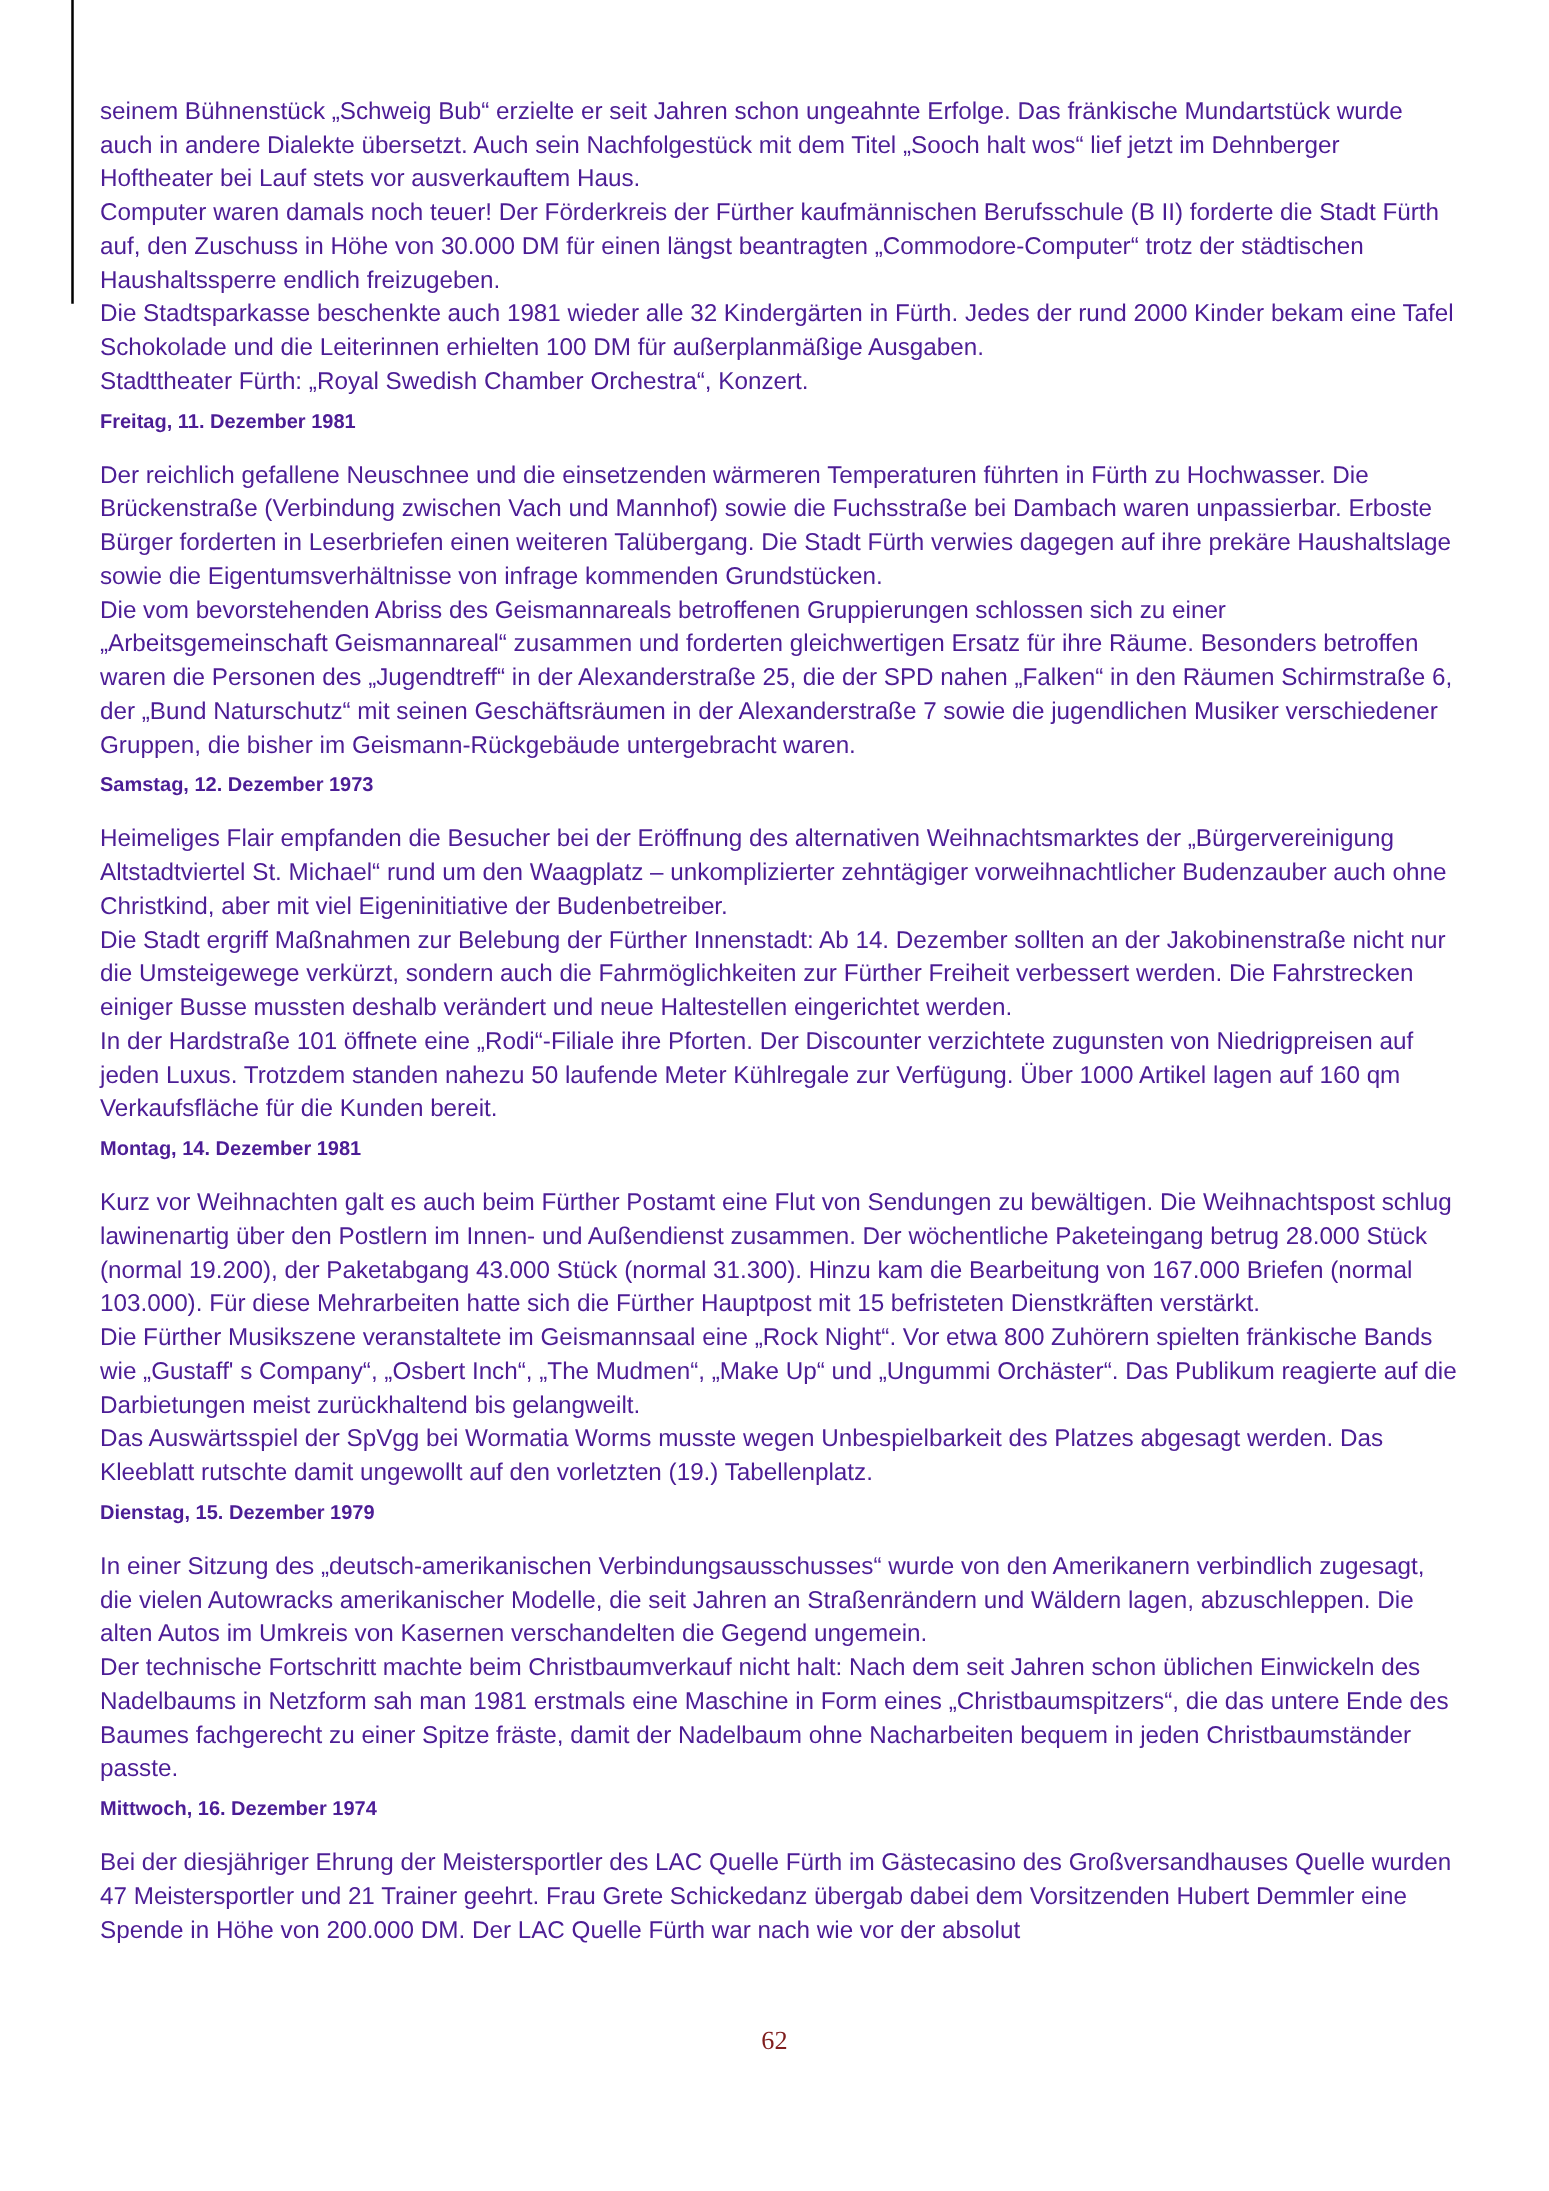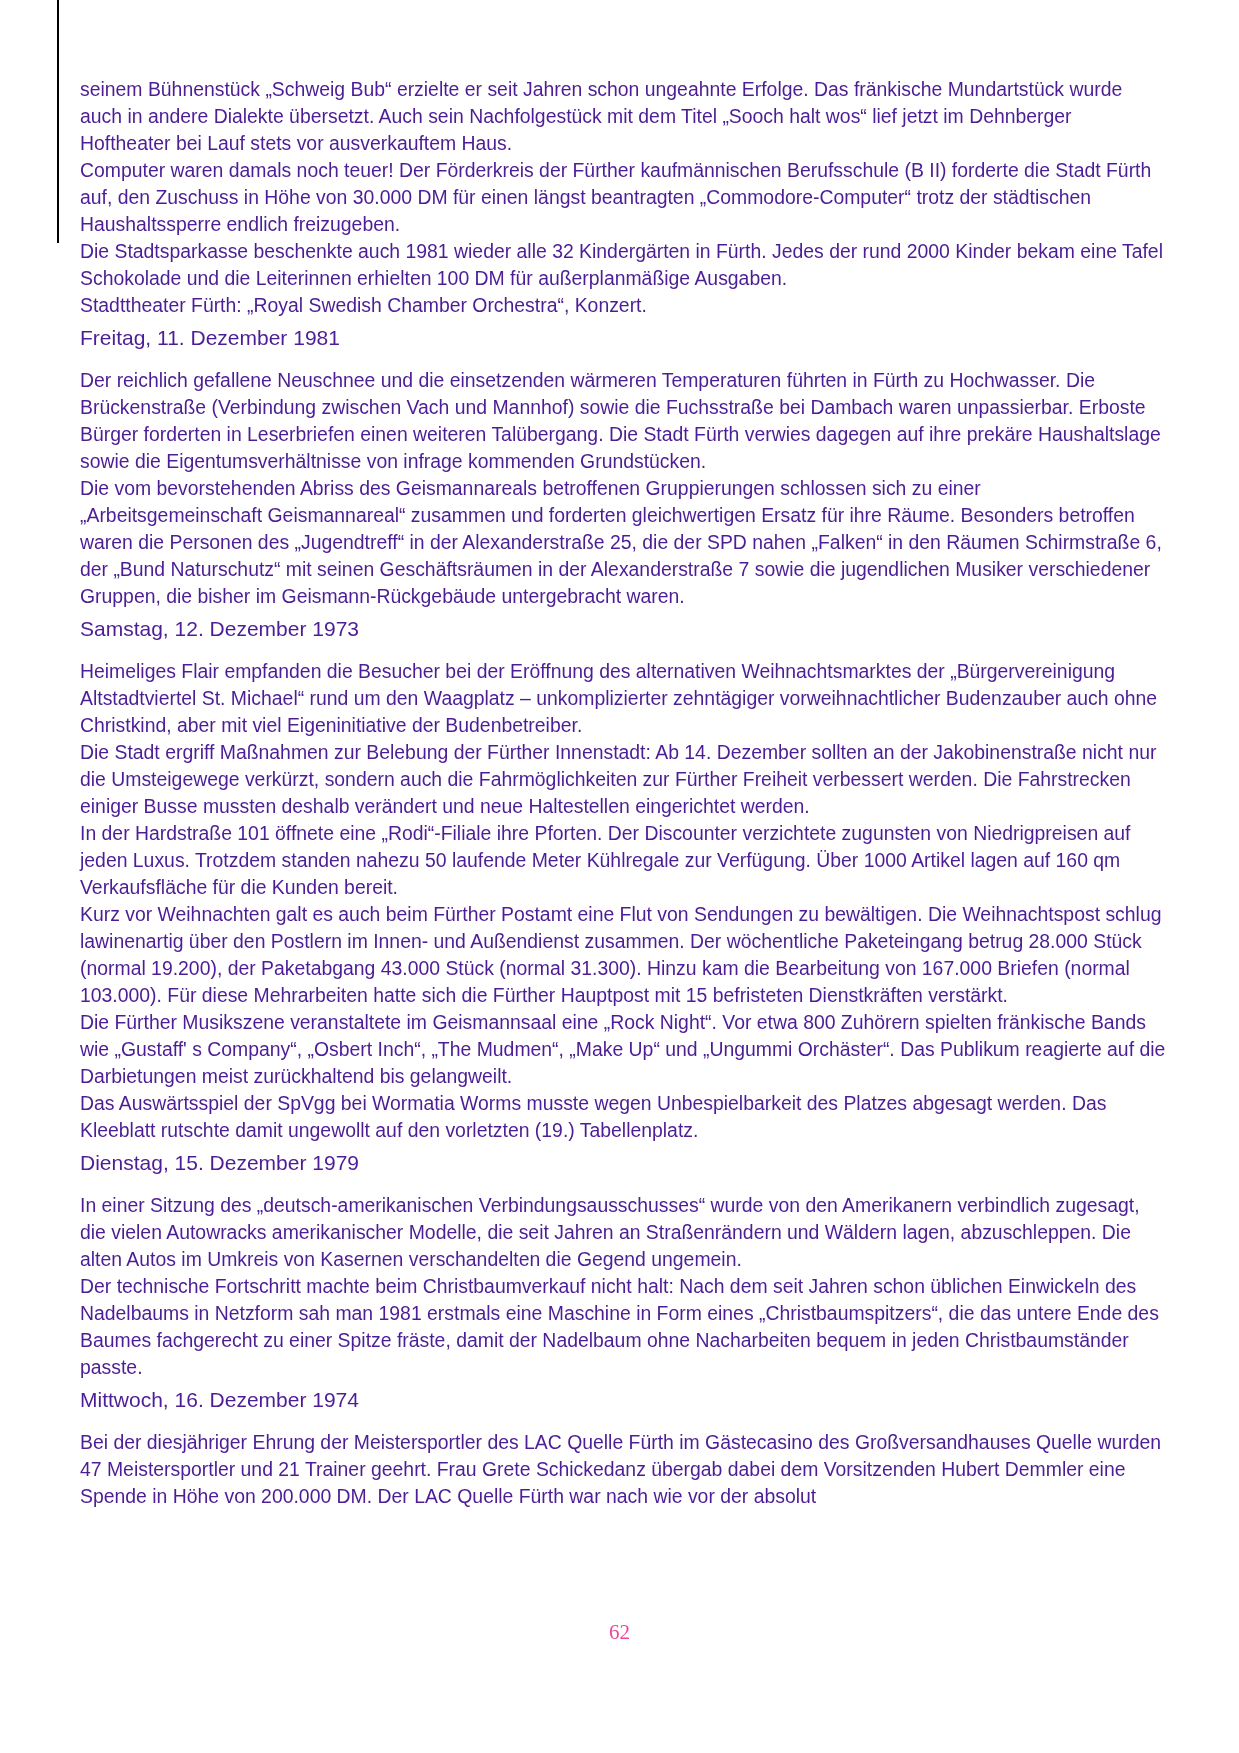--- a/index.html
+++ b/index.html
@@ -37,35 +37,35 @@
     font-size: 19.4px;
     line-height: 27px;
     color: #4c1d95;
     text-align: left;
   }
   .text-column p {
     margin: 0;
     padding: 0;
   }
   .text-column h2 {
-    font-size: 21px;
+    font-size: 16px;
     line-height: 27px;
-    font-weight: 400;
+    font-weight: 700;
     margin: 5px 0 16px 0;
     padding: 0;
   }
   .page-number {
     position: absolute;
     top: 1620px;
     left: 0;
     width: 100%;
     text-align: center;
     font-family: "Liberation Serif", serif;
     font-size: 21px;
-    color: #ec4899;
+    color: #7f1d1d;
   }
 </style>
 </head>
 <body>
 
 <div class="page">
 
   <div class="scan-line"></div>
 
   <div class="text-column">
@@ -77,20 +77,21 @@
 
     <h2>Freitag, 11. Dezember 1981</h2>
     <p>Der reichlich gefallene Neuschnee und die einsetzenden wärmeren Temperaturen führten in Fürth zu Hochwasser. Die Brückenstraße (Verbindung zwischen Vach und Mannhof) sowie die Fuchsstraße bei Dambach waren unpassierbar. Erboste Bürger forderten in Leserbriefen einen weiteren Talübergang. Die Stadt Fürth verwies dagegen auf ihre prekäre Haushaltslage sowie die Eigentumsverhältnisse von infrage kommenden Grundstücken.</p>
     <p>Die vom bevorstehenden Abriss des Geismannareals betroffenen Gruppierungen schlossen sich zu einer „Arbeitsgemeinschaft Geismannareal“ zusammen und forderten gleichwertigen Ersatz für ihre Räume. Besonders betroffen waren die Personen des „Jugendtreff“ in der Alexanderstraße 25, die der SPD nahen „Falken“ in den Räumen Schirmstraße 6, der „Bund Naturschutz“ mit seinen Geschäftsräumen in der Alexanderstraße 7 sowie die jugendlichen Musiker verschiedener Gruppen, die bisher im Geismann-Rückgebäude untergebracht waren.</p>
 
     <h2>Samstag, 12. Dezember 1973</h2>
     <p>Heimeliges Flair empfanden die Besucher bei der Eröffnung des alternativen Weihnachtsmarktes der „Bürgervereinigung Altstadtviertel St. Michael“ rund um den Waagplatz – unkomplizierter zehntägiger vorweihnachtlicher Budenzauber auch ohne Christkind, aber mit viel Eigeninitiative der Budenbetreiber.</p>
     <p>Die Stadt ergriff Maßnahmen zur Belebung der Fürther Innenstadt: Ab 14. Dezember sollten an der Jakobinenstraße nicht nur die Umsteigewege verkürzt, sondern auch die Fahrmöglichkeiten zur Fürther Freiheit verbessert werden. Die Fahrstrecken einiger Busse mussten deshalb verändert und neue Haltestellen eingerichtet werden.</p>
     <p>In der Hardstraße 101 öffnete eine „Rodi“-Filiale ihre Pforten. Der Discounter verzichtete zugunsten von Niedrigpreisen auf jeden Luxus. Trotzdem standen nahezu 50 laufende Meter Kühlregale zur Verfügung. Über 1000 Artikel lagen auf 160 qm Verkaufsfläche für die Kunden bereit.</p>
 
+    <h2>Montag, 14. Dezember 1981</h2>
     <p>Kurz vor Weihnachten galt es auch beim Fürther Postamt eine Flut von Sendungen zu bewältigen. Die Weihnachtspost schlug lawinenartig über den Postlern im Innen- und Außendienst zusammen. Der wöchentliche Paketeingang betrug 28.000 Stück (normal 19.200), der Paketabgang 43.000 Stück (normal 31.300). Hinzu kam die Bearbeitung von 167.000 Briefen (normal 103.000). Für diese Mehrarbeiten hatte sich die Fürther Hauptpost mit 15 befristeten Dienstkräften verstärkt.</p>
     <p>Die Fürther Musikszene veranstaltete im Geismannsaal eine „Rock Night“. Vor etwa 800 Zuhörern spielten fränkische Bands wie „Gustaff' s Company“, „Osbert Inch“, „The Mudmen“, „Make Up“ und „Ungummi Orchäster“. Das Publikum reagierte auf die Darbietungen meist zurückhaltend bis gelangweilt.</p>
     <p>Das Auswärtsspiel der SpVgg bei Wormatia Worms musste wegen Unbespielbarkeit des Platzes abgesagt werden. Das Kleeblatt rutschte damit ungewollt auf den vorletzten (19.) Tabellenplatz.</p>
 
     <h2>Dienstag, 15. Dezember 1979</h2>
     <p>In einer Sitzung des „deutsch-amerikanischen Verbindungsausschusses“ wurde von den Amerikanern verbindlich zugesagt, die vielen Autowracks amerikanischer Modelle, die seit Jahren an Straßenrändern und Wäldern lagen, abzuschleppen. Die alten Autos im Umkreis von Kasernen verschandelten die Gegend ungemein.</p>
     <p>Der technische Fortschritt machte beim Christbaumverkauf nicht halt: Nach dem seit Jahren schon üblichen Einwickeln des Nadelbaums in Netzform sah man 1981 erstmals eine Maschine in Form eines „Christbaumspitzers“, die das untere Ende des Baumes fachgerecht zu einer Spitze fräste, damit der Nadelbaum ohne Nacharbeiten bequem in jeden Christbaumständer passte.</p>
 
     <h2>Mittwoch, 16. Dezember 1974</h2>
     <p>Bei der diesjähriger Ehrung der Meistersportler des LAC Quelle Fürth im Gästecasino des Großversandhauses Quelle wurden 47 Meistersportler und 21 Trainer geehrt. Frau Grete Schickedanz übergab dabei dem Vorsitzenden Hubert Demmler eine Spende in Höhe von 200.000 DM. Der LAC Quelle Fürth war nach wie vor der absolut</p>

